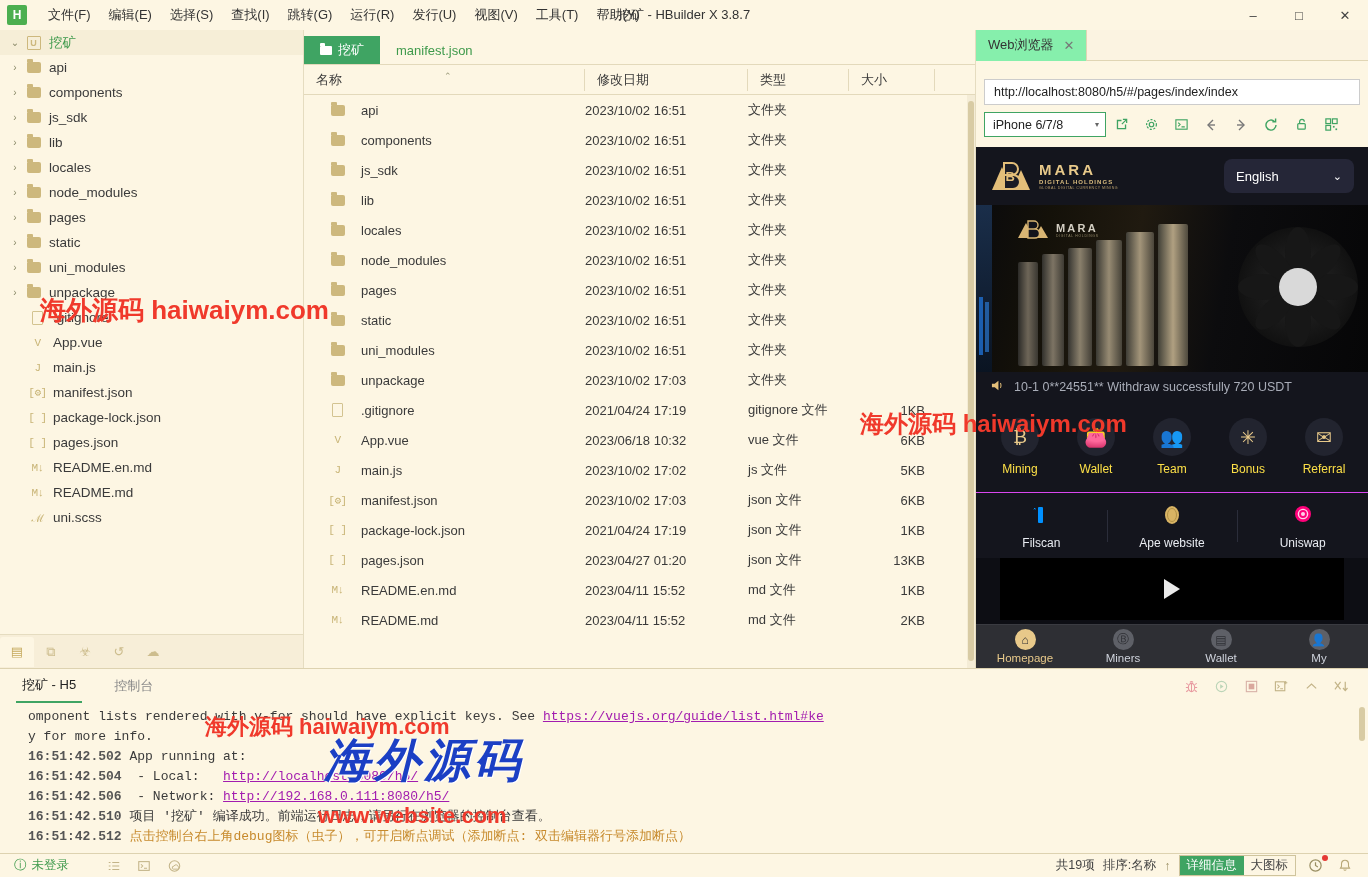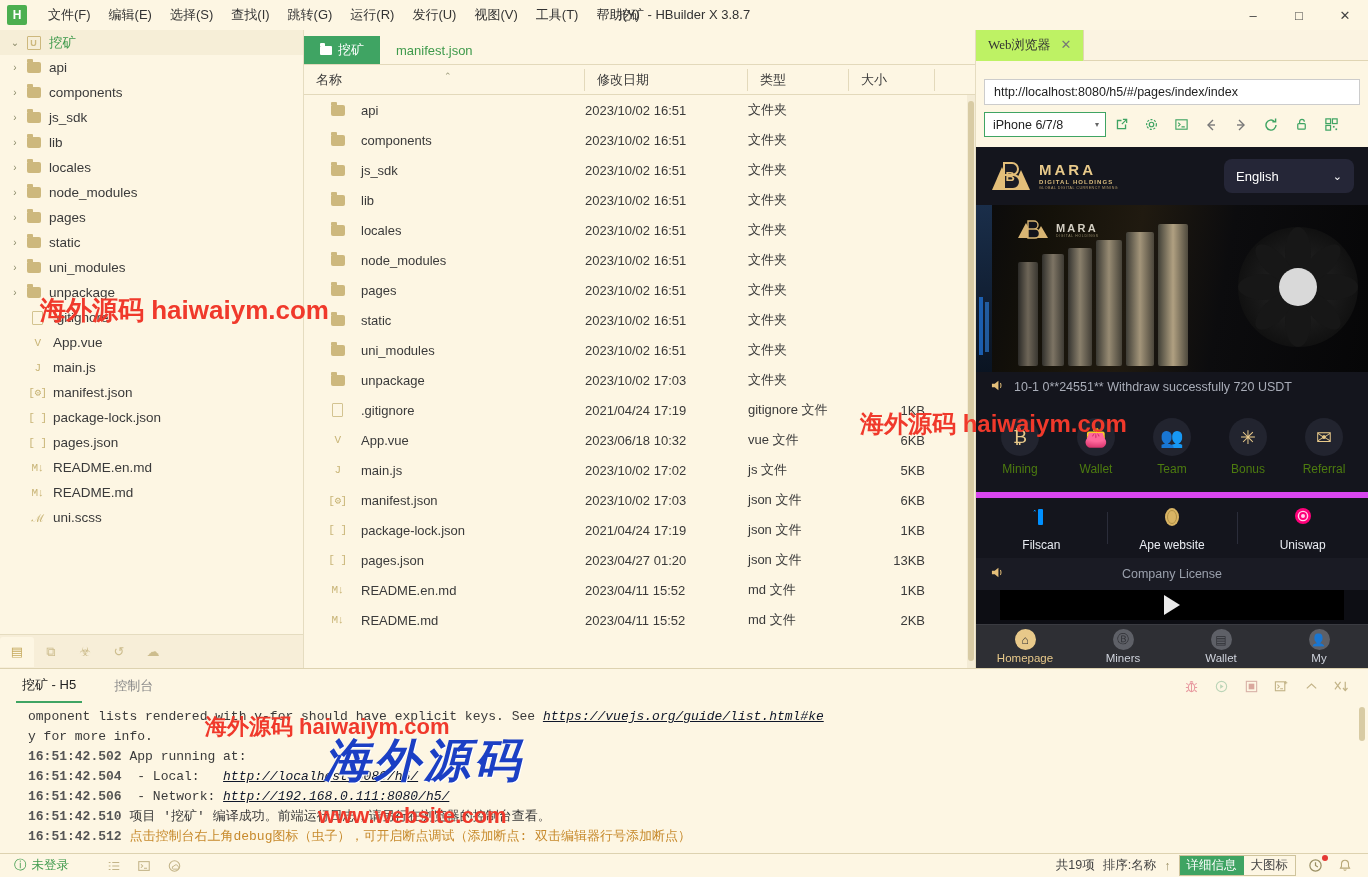--- a/index.html
+++ b/index.html
@@ -61,22 +61,22 @@
   .c-name { width:281px; flex:none; display:flex; align-items:center; padding-left:24px; gap:8px;}
   .c-date { width:163px; flex:none; }
   .c-type { width:101px; flex:none; }
   .c-size { width:86px; flex:none; text-align:right; padding-right:10px; }
   .scroll-track { position:absolute; right:0; top:0; width:8px; height:100%; background:#f4ecd6;}
   .scroll-thumb { position:absolute; right:1px; width:6px; background:#d8cba4; border-radius:3px;}
 
   
   .rpanel { width:392px; flex:none; display:flex; flex-direction:column; background:#fdf6e3; }
   .rtabs { height:31px; flex:none; display:flex; align-items:center; border-bottom:1px solid #e0d5b4; background:#fbf3e1;}
-  .rtab { height:31px; display:flex; align-items:center; gap:10px; padding:0 12px; font-size:13px; color:#333; background:#bef264;
-          border-right:1px solid #e0d5b4;font-family:Liberation Serif, serif; }
+  .rtab { height:31px; display:flex; align-items:center; gap:10px; padding:0 12px; font-size:13px; color:#333; background:#86efac;
+          border-right:1px solid #e0d5b4; }
   .rtab .x { color:#777; font-size:13px; }
   .urlbar { margin:18px 8px 0 8px; height:26px; border:1px solid #ccc; background:#fff; display:flex; align-items:center;
             padding:0 9px; font-size:12.5px; color:#222; flex:none;}
   .btoolbar { height:36px; flex:none; display:flex; align-items:center; gap:0; padding:3px 8px 0 8px; }
   .devsel { width:122px; height:25px; border:1px solid #3fa463; background:#fff; display:flex; align-items:center;
             padding:0 6px 0 8px; font-size:12.5px; color:#222; justify-content:space-between;}
   .devsel .car { color:#666; font-size:8px; }
   .bt-ico { width:30px; height:28px; display:flex; align-items:center; justify-content:center; }
   .preview { flex:1; margin:0 0 0 0; background:#0d0e14; overflow:hidden; position:relative; display:flex; flex-direction:column;
              border-top:6px solid #fdf6e3; }
@@ -91,22 +91,22 @@
   .mara-txt .m3 { font-size:3.6px; letter-spacing:0.5px; color:#b99e6c; margin-top:2px;}
   .langsel { margin-left:auto; width:130px; height:34px; background:#252637; border-radius:8px; display:flex; align-items:center;
              justify-content:space-between; padding:0 12px; color:#fff; font-size:13px;}
   .hero { height:167px; flex:none; background:#000; position:relative; overflow:hidden; }
   .notice { height:30px; flex:none; background:#14151d; display:flex; align-items:center; gap:9px; padding:0 14px;
             color:#a9adb8; font-size:12.5px; }
   .mgrid { height:90px; flex:none; background:#14151d; display:flex; align-items:center; justify-content:space-around; padding:0 6px;}
   .mitem { width:62px; display:flex; flex-direction:column; align-items:center; gap:6px; }
   .mcirc { width:38px; height:38px; border-radius:50%; background:#22242f; display:flex; align-items:center; justify-content:center;
            font-size:19px; color:#e8c98a; }
-  .mlabel { font-size:12px; color:#4d7c0f; }
-  .plinks { height:66px; flex:none; background:#14151d; display:flex; align-items:center; border-top:6px solid #d946ef;}
+  .mlabel { font-size:12px; color:#fde047; }
+  .plinks { height:66px; flex:none; background:#14151d; display:flex; align-items:center; border-top:1px solid #d946ef;}
   .plink { flex:1; display:flex; flex-direction:column; align-items:center; gap:5px; position:relative; }
   .plink + .plink:before { content:""; position:absolute; left:0; top:8px; bottom:8px; width:1px; background:#2b2d3a;}
   .plabel { font-size:12px; color:#e9ecf2; }
   .license { height:32px; flex:none; background:#1a1b24; display:flex; align-items:center; gap:10px; padding:0 14px;
              color:#9aa0ac; font-size:12.5px; }
   .license .ltxt { flex:1; text-align:center; }
   .videobox { flex:1; background:#0d0e14; display:flex; align-items:center; justify-content:center; padding:0 24px 4px 24px;}
   .video { width:100%; height:100%; background:#000; display:flex; align-items:center; justify-content:center; }
   .playtri { width:0; height:0; border-left:16px solid #fff; border-top:10px solid transparent; border-bottom:10px solid transparent;
              opacity:0.92; }
@@ -120,21 +120,21 @@
 
   
   .console { height:185px; flex:none; display:flex; flex-direction:column; border-top:1px solid #ddd2b0; background:#fdf6e3; }
   .ctabs { height:34px; flex:none; display:flex; align-items:center; padding-left:16px; gap:26px; position:relative;}
   .ctab { font-size:13px; color:#888; height:34px; display:flex; align-items:center; padding:0 6px; }
   .ctab.active { color:#222; border-bottom:2px solid #3fa463; }
   .ctools { margin-left:auto; display:flex; align-items:center; gap:4px; padding-right:14px; }
   .ctool { width:26px; height:26px; display:flex; align-items:center; justify-content:center; color:#c3b488; font-size:14px;}
   .clog { flex:1; overflow:hidden; font-family:"Liberation Mono", monospace; font-size:13px; line-height:20px;
           padding:4px 0 0 28px; color:#3a3a3a; position:relative; }
-  .clog a { color:#0f172a; text-decoration:underline;font-style:italic; }
+  .clog a { color:#a21caf; text-decoration:underline; }
   .clog .ts { color:#555;font-weight:bold; }
   .clog .orange { color:#c78a2c; }
 
   
   .statusbar { height:24px; flex:none; display:flex; align-items:center; border-top:1px solid #ddd2b0; background:#fdf6e3; font-size:12.5px;}
   .sb-left { display:flex; align-items:center; gap:8px; padding-left:14px;}
   .sb-user { color:#3f9a4c; display:flex; align-items:center; gap:5px;}
   .sb-ico { width:22px; height:20px; display:flex; align-items:center; justify-content:center; color:#c3b488; }
   .sb-right { margin-left:auto; display:flex; align-items:center; gap:8px; padding-right:12px; color:#444;}
   .segbtn { border:1px solid #cfc49d; display:flex; }
@@ -742,30 +742,20 @@
             <div class="plink">
               <span><svg width="26" height="26" viewBox="0 0 26 26">
                   <circle cx="13" cy="12" r="8" fill="#ff007a"></circle>
                   <circle cx="13" cy="12" r="4.6" fill="none" stroke="#ffd3ea" stroke-width="1.4"></circle>
                   <circle cx="13" cy="12" r="2" fill="#ffd3ea"></circle>
                 </svg></span>
               <span class="plabel">Uniswap</span>
             </div>
           </div>
 
-        <div class="license">
-          <span>
-            <svg width="15" height="13" viewBox="0 0 16 14">
-                <path d="M2 5h3l4-3v10L5 9H2z" fill="#e3be79"></path>
-                <path d="M11 4.5c1 1 1 4 0 5" stroke="#e3be79" stroke-width="1.1" fill="none"></path>
-              </svg>
-          </span>
-          <span class="ltxt">Company License</span>
-          <span style="width:15px"></span>
-        </div>
 
         <div class="videobox">
           <div class="video">
             <span class="playtri"></span>
           </div>
         </div>
 
         <div class="bnav" id="bnav">
             <div class="bnav-item active">
               <span class="bnav-ico">⌂</span>

